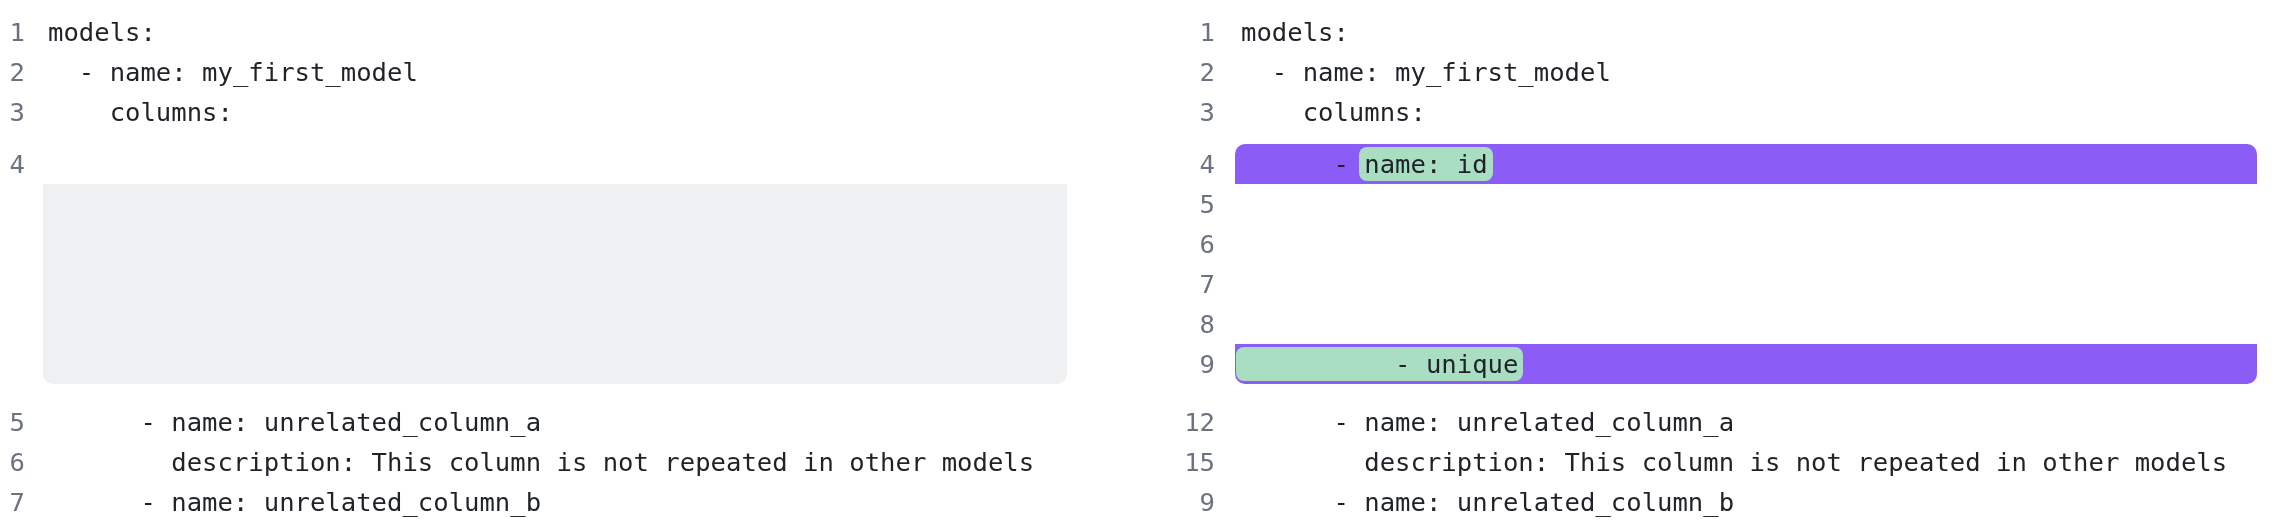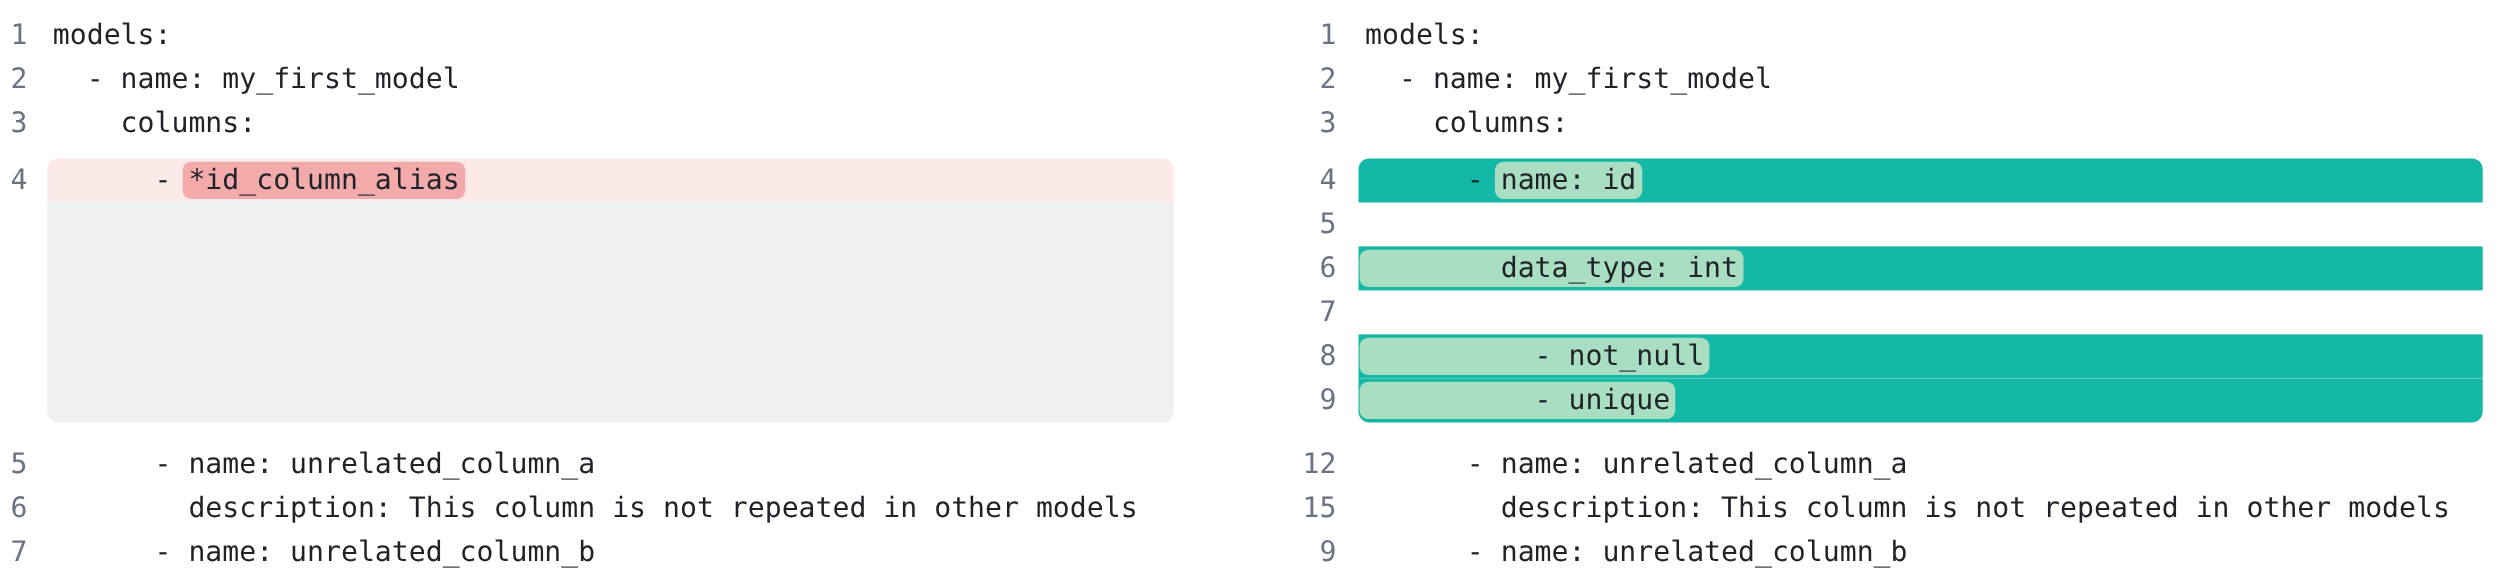--- a/index.html
+++ b/index.html
@@ -18,21 +18,21 @@
   .pane-left .num{width:25px;}
   .pane-right .num{width:76px;}
   .codecol{
     flex:none;line-height:40px;white-space:pre;box-sizing:border-box;
   }
   .pane-left .codecol{margin-left:18px;width:1024px;padding-left:5px;}
   .pane-right .codecol{margin-left:20px;width:1022px;padding-left:6px;}
   .block{margin-top:12px;margin-bottom:18px;}
   .bottom-lines{}
   .block-removed .line .codecol{background:#fceae9;}
-  .block-added .line .codecol{background:#14b8a6;}
+  .block-added .line .codecol{background:#8b5cf6;}
   .row-first .codecol{border-radius:10px 10px 0 0;}
   .row-last .codecol{border-radius:0 0 10px 10px;}
   .row-only .codecol{border-radius:10px 10px 0 0;}
   .spacer-row{display:flex;}
   .spacer-row .spacer-num{flex:none;}
   .pane-left .spacer-row .spacer-num{width:25px;}
   .spacer-row .codecol{
     height:200px;background:#eef0f1;border-radius:0 0 10px 10px;
   }
   .chip{
@@ -58,21 +58,20 @@
           <span class="codecol">  - name: my_first_model</span>
         </div>
         <div class="line">
           <span class="num">3</span>
           <span class="codecol">    columns:</span>
         </div>
       </div>
       <div class="block block-removed">
         <div class="line row-only">
           <span class="num">4</span>
-          <span class="codecol"><span class="pre">      - </span><span class="chip chip-removed">*id_column_alias</span></span>
         </div>
         <div class="spacer-row">
           <span class="spacer-num"></span>
           <span class="codecol"></span>
         </div>
       </div>
       <div class="bottom-lines">
         <div class="line">
           <span class="num">5</span>
           <span class="codecol">      - name: unrelated_column_a</span>
@@ -105,28 +104,26 @@
       <div class="block block-added">
         <div class="line row-first">
           <span class="num">4</span>
           <span class="codecol"><span class="pre">      - </span><span class="chip chip-added">name: id</span></span>
         </div>
         <div class="line">
           <span class="num">5</span>
         </div>
         <div class="line">
           <span class="num">6</span>
-          <span class="codecol"><span class="chip chip-added">        data_type: int</span></span>
         </div>
         <div class="line">
           <span class="num">7</span>
         </div>
         <div class="line">
           <span class="num">8</span>
-          <span class="codecol"><span class="chip chip-added">          - not_null</span></span>
         </div>
         <div class="line row-last">
           <span class="num">9</span>
           <span class="codecol"><span class="chip chip-added">          - unique</span></span>
         </div>
       </div>
       <div class="bottom-lines">
         <div class="line">
           <span class="num">12</span>
           <span class="codecol">      - name: unrelated_column_a</span>

